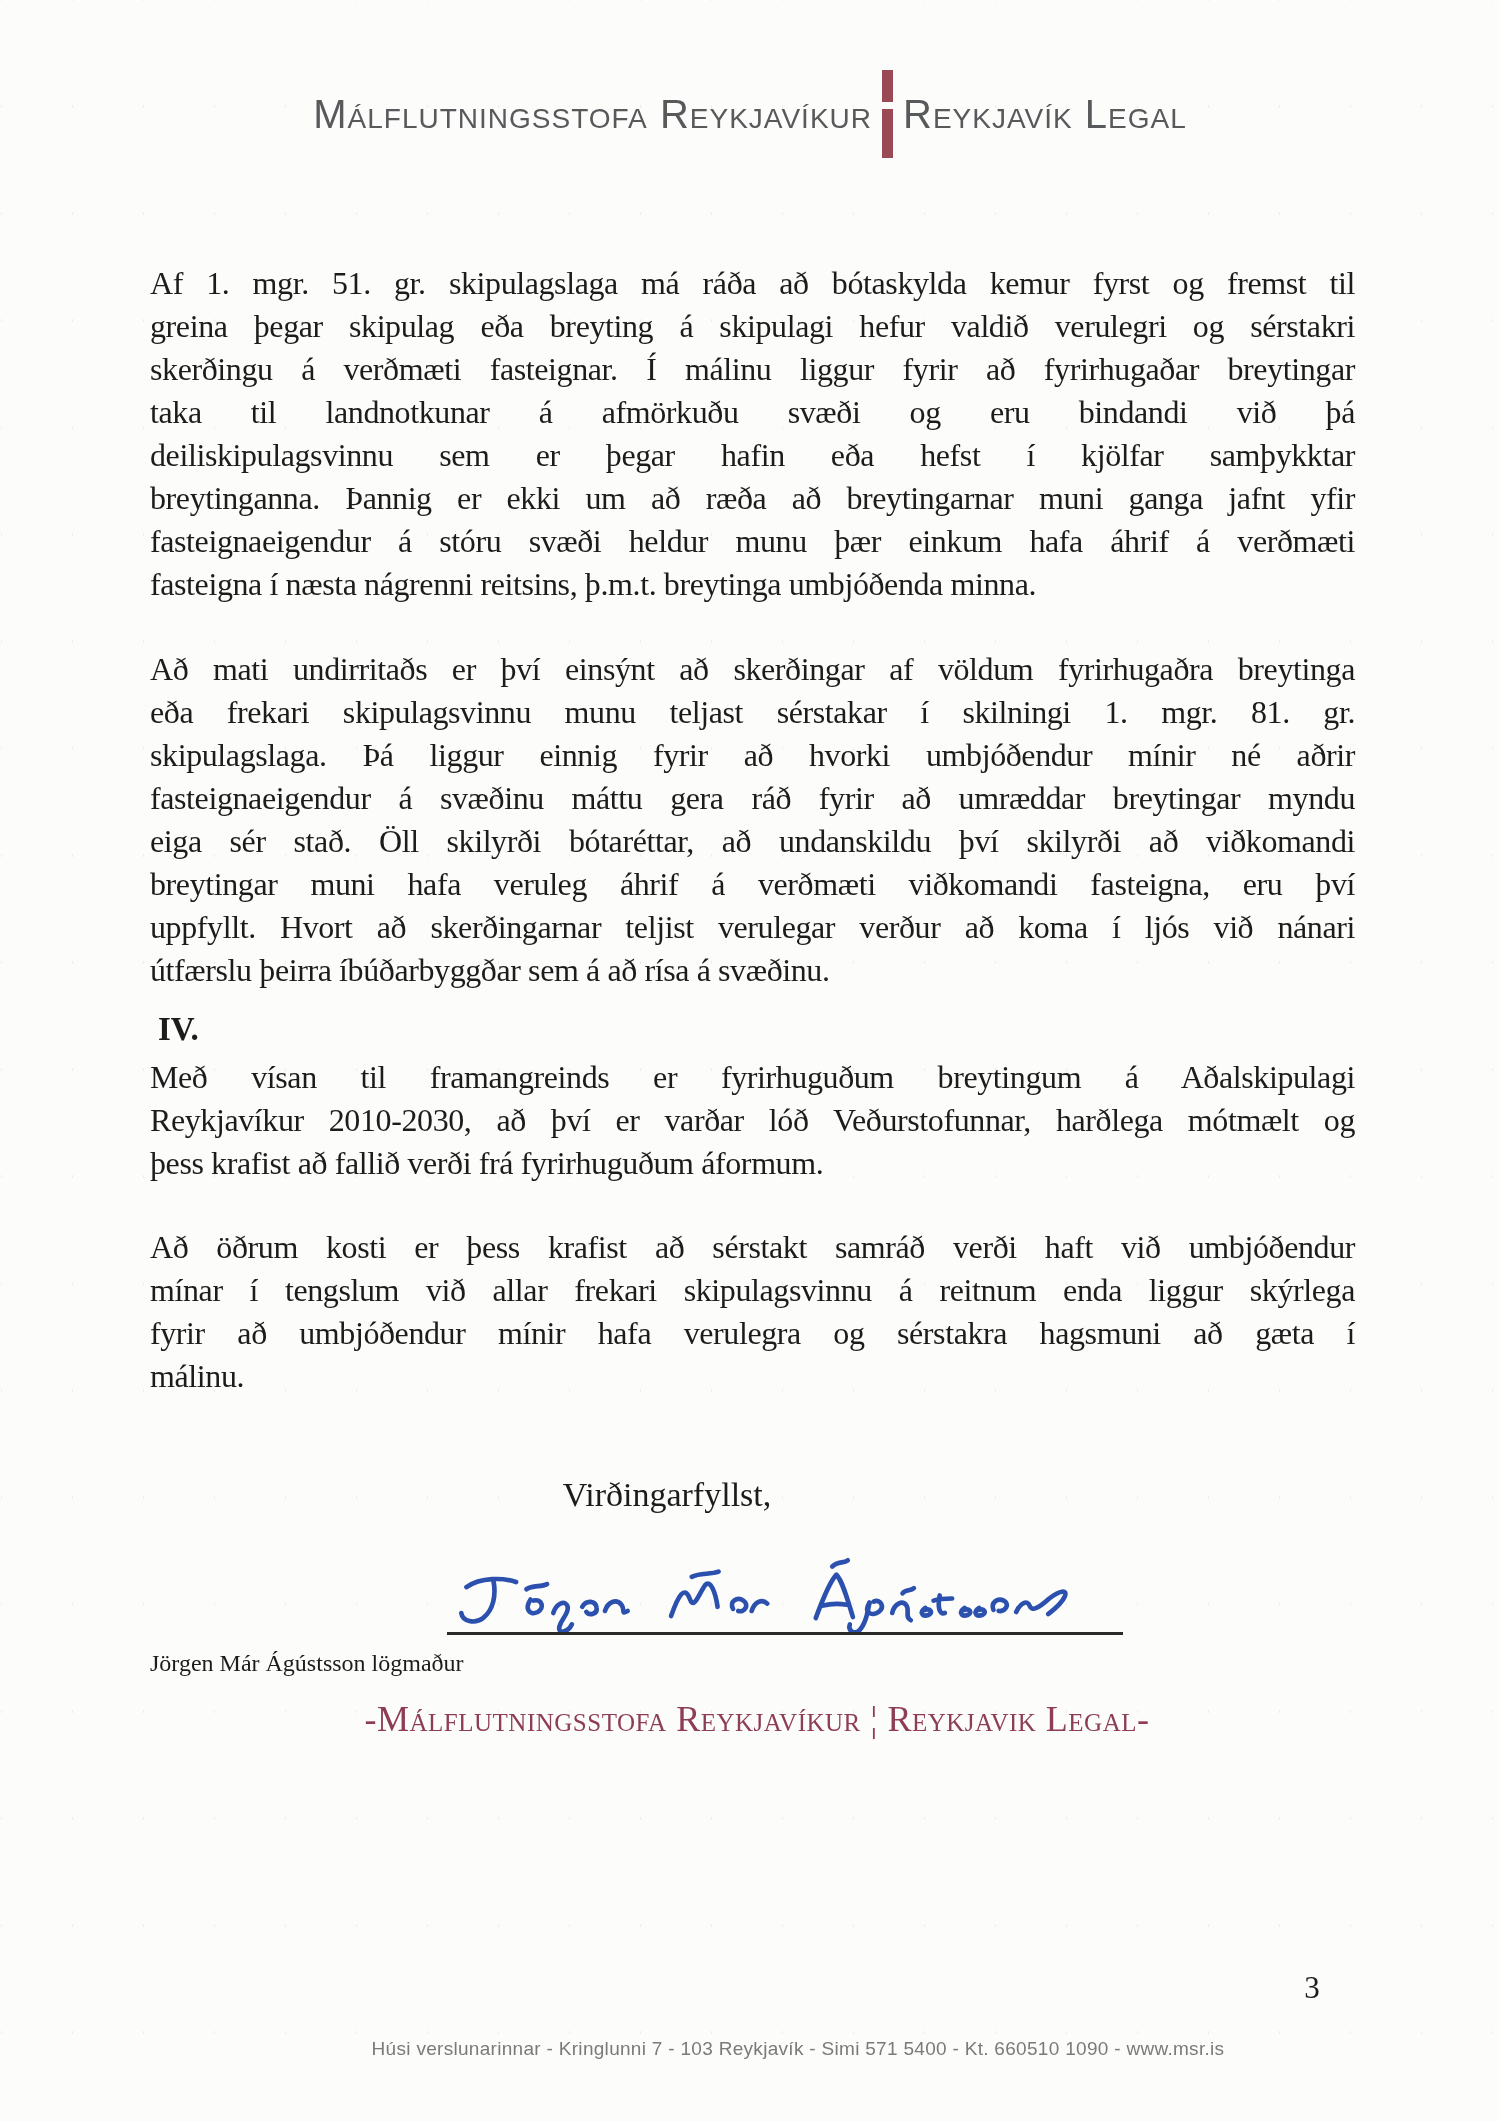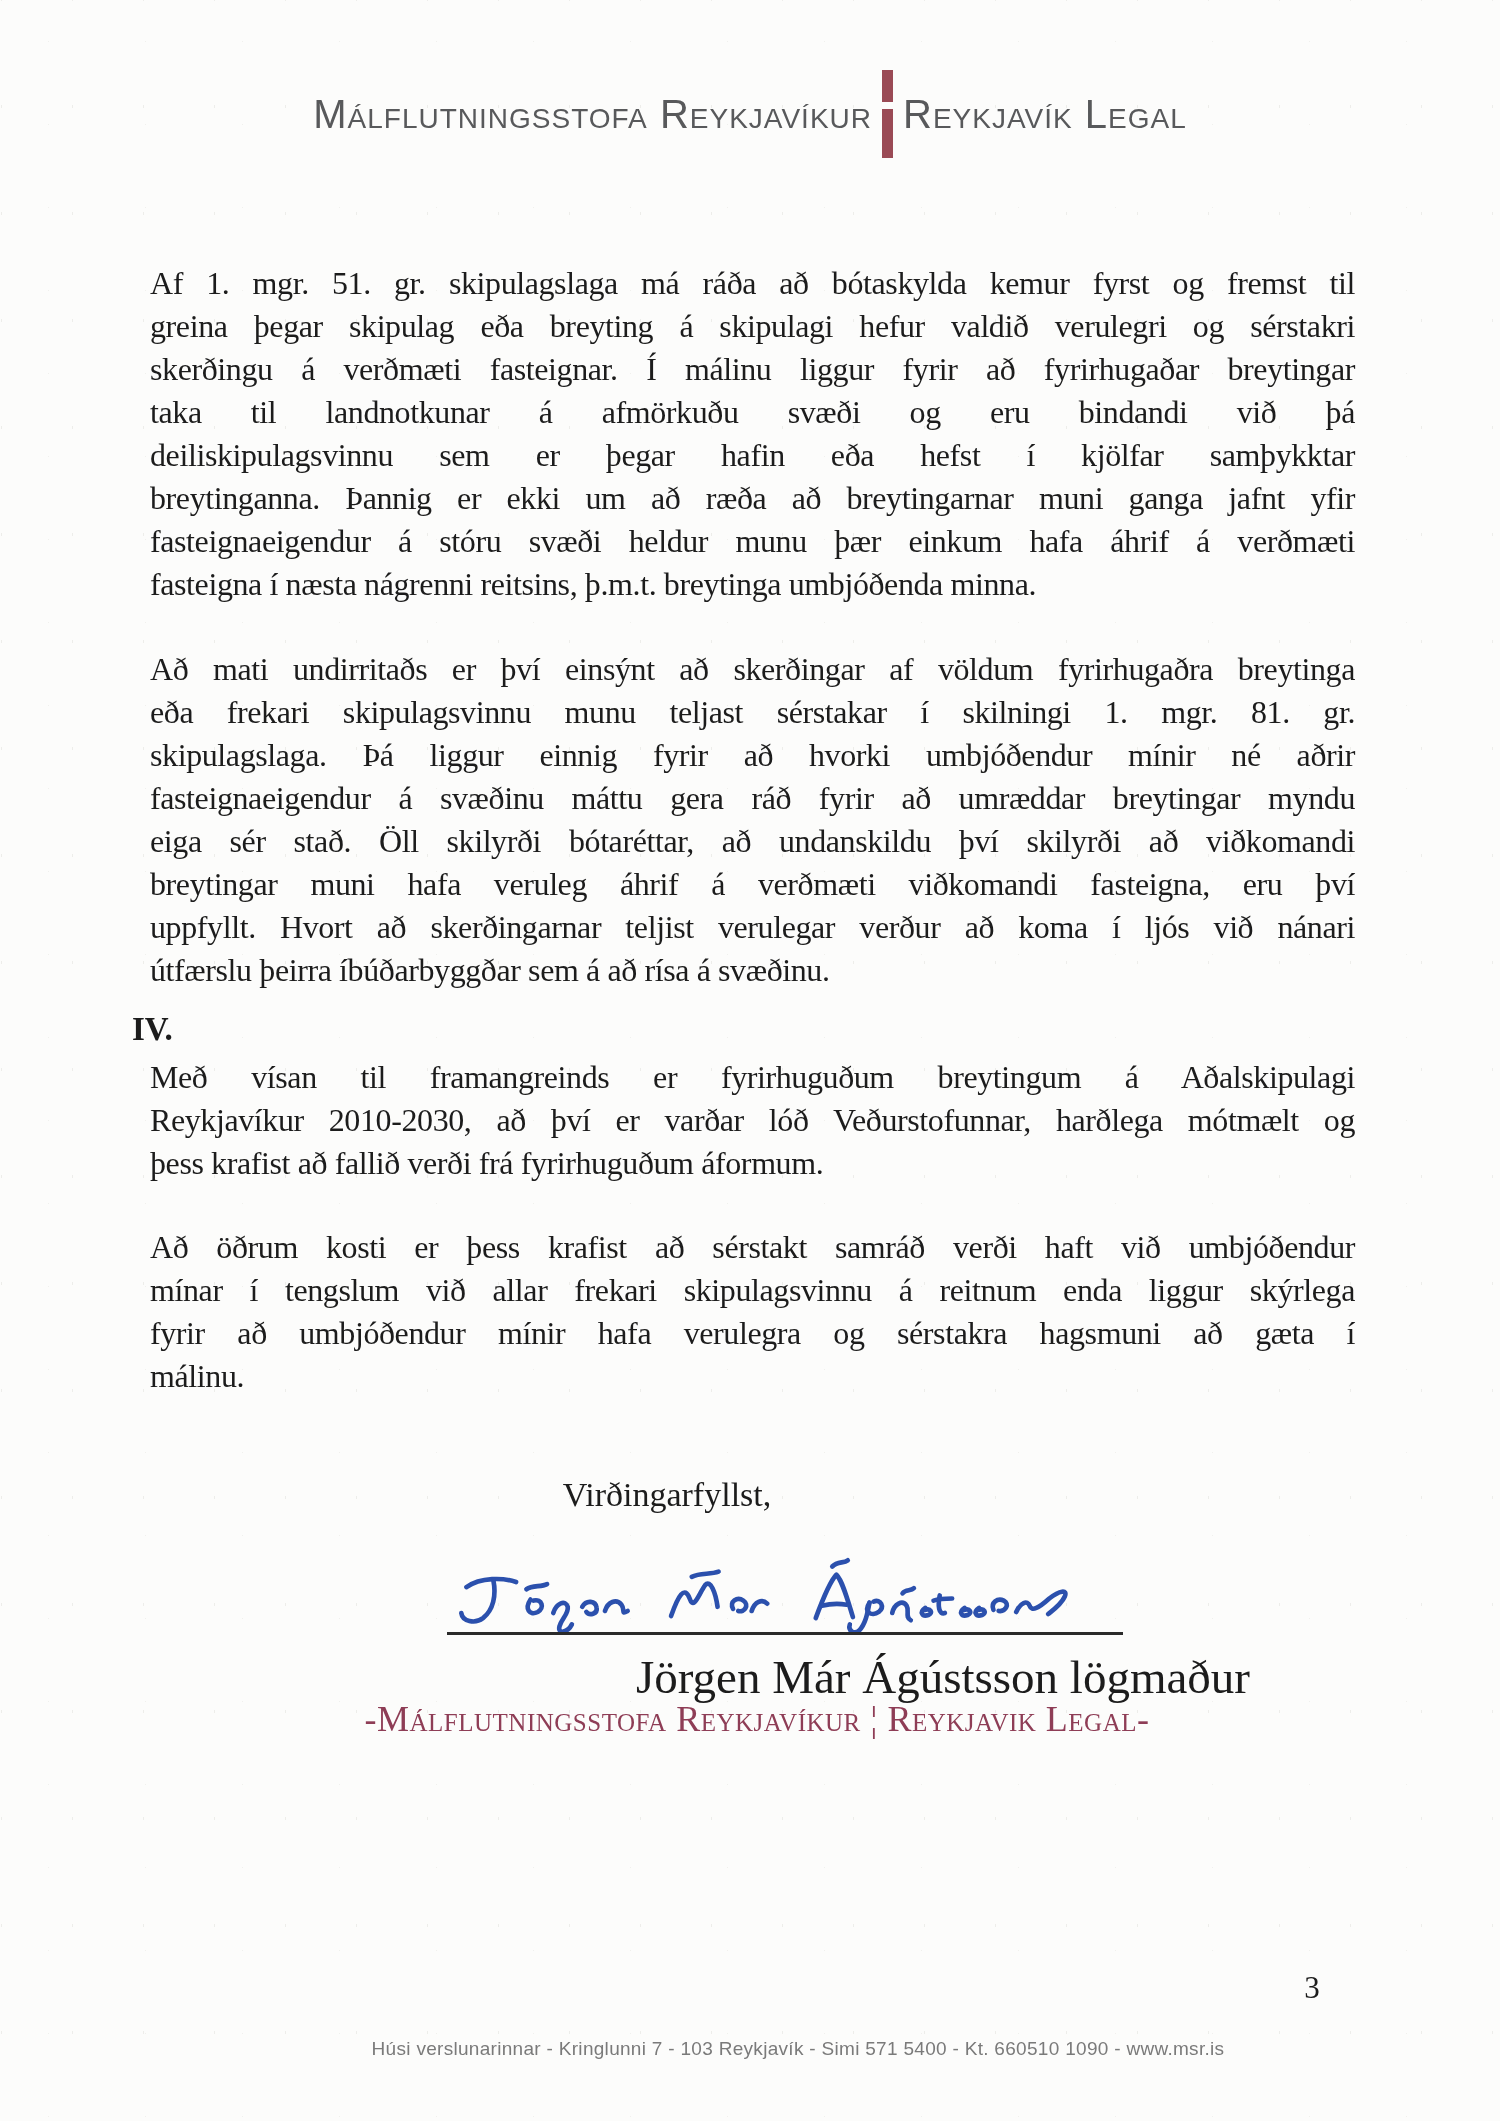--- a/index.html
+++ b/index.html
@@ -33,28 +33,28 @@
   .logo-bar .seg-bottom{width:11px;height:49px;}
 
   
   .para{
     left:150px;width:1205px;
     font-size:32px;line-height:43px;letter-spacing:-0.4px;
   }
   .para .line{text-align:justify;text-align-last:justify;}
   .para .line.last{text-align-last:left;}
   .section-heading{
-    left:132px;font-size:33px;font-weight:700;line-height:43px;
+    left:158px;font-size:33px;font-weight:700;line-height:43px;
   }
 
   
   .valediction{left:0;width:1334px;text-align:center;font-size:34px;}
   .sig-svg{left:452px;top:1556px;}
   .sig-line{left:447px;top:1632px;width:676px;height:3px;background:#2a2a2a;}
-  .signer-name{left:150px;top:1650px;width:1100px;text-align:right;font-size:47px;}
+  .signer-name{left:150px;top:1650px;width:1100px;text-align:left;font-size:24px;}
   .firm-line{
     left:157px;top:1698px;width:1200px;text-align:center;
     font-variant:small-caps;font-size:36px;letter-spacing:0.5px;white-space:nowrap;
   }
 
   
   .page-number{left:1290px;top:1970px;width:44px;text-align:center;font-size:31px;}
   .footer-line{
     left:0;top:2038px;width:1500px;text-align:center;
     font-family:"Liberation Sans","DejaVu Sans",sans-serif;

